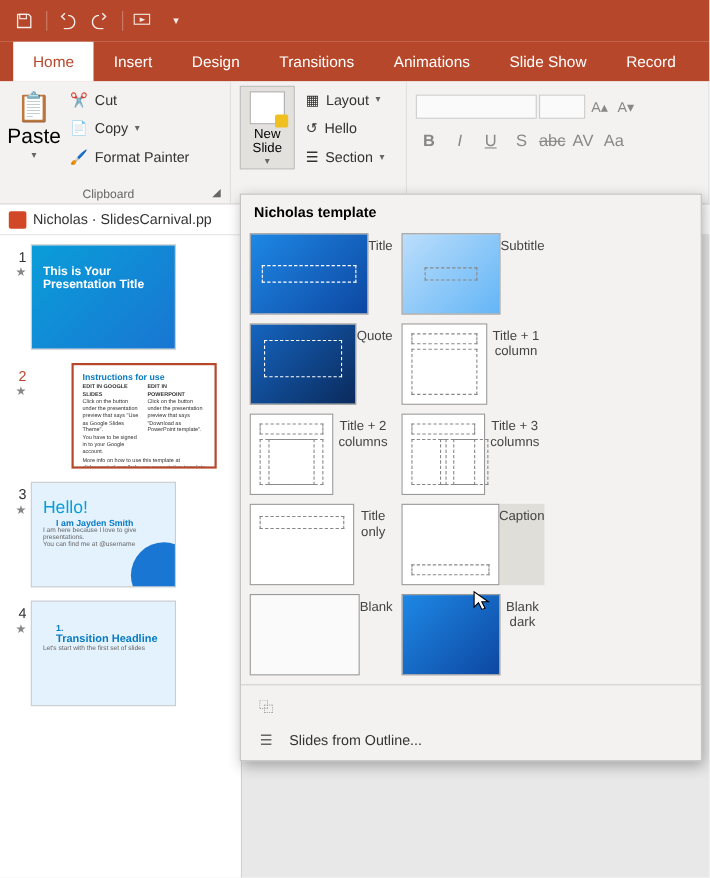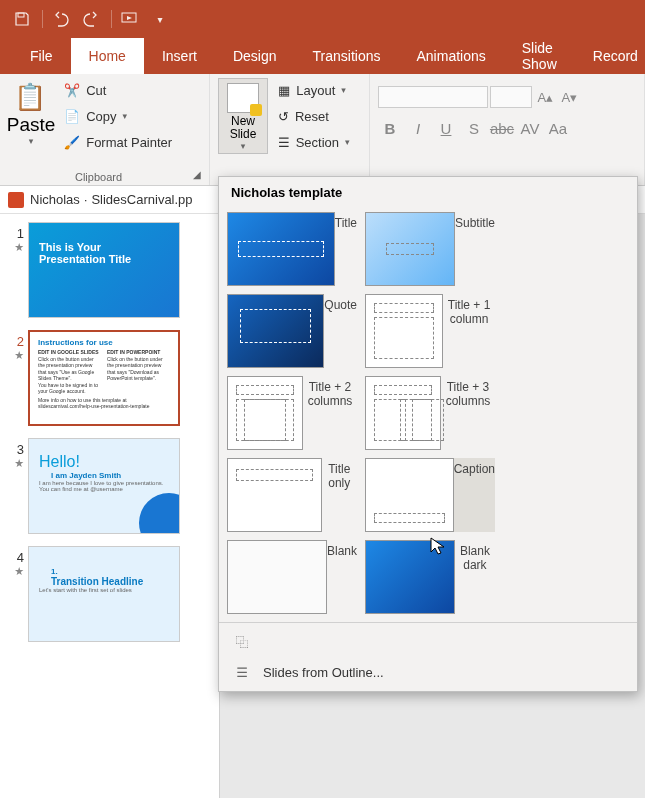--- a/index.html
+++ b/index.html
@@ -37,21 +37,21 @@
 
 .doc-bar { height: 28px; display: flex; align-items: center; padding: 0 8px; font-size: 13px; color: #333; background: #fff; border-bottom: 1px solid #e0e0e0; }
 .doc-icon { width: 16px; height: 16px; background: #d24726; margin-right: 6px; border-radius: 2px; }
 
 .content-area { display: flex; height: calc(798px - 38px - 36px - 112px - 28px); background: #e8e8e8; }
 .slide-panel { width: 220px; background: #fff; border-right: 1px solid #d0d0d0; overflow: hidden; padding: 8px 6px; }
 .slide-item { display: flex; margin-bottom: 12px; }
 .slide-num { width: 22px; font-size: 13px; color: #333; text-align: right; padding-right: 4px; padding-top: 4px; }
 .slide-num .star { color: #888; font-size: 11px; display: block; }
 .slide-num.sel { color: #b7472a; }
-.thumb { width: 152px; height: 96px; border: 1px solid #ccc; background: linear-gradient(135deg, #0a9dd9, #1976d2); position: relative; overflow: hidden; }
+.thumb { width: 132px; height: 96px; border: 1px solid #ccc; background: linear-gradient(135deg, #0a9dd9, #1976d2); position: relative; overflow: hidden; }
 .thumb.sel { border: 2px solid #b7472a; }
 .thumb.light { background: #e3f2fd; }
 .thumb .t-title { color: #fff; font-weight: bold; font-size: 11px; padding: 18px 10px 0; }
 .thumb .t-hello { color: #0a9dd9; font-weight: normal; font-size: 16px; padding: 14px 10px 0; }
 .thumb .t-sub { color: #0a7bc2; font-size: 8px; padding: 0 10px; font-weight: bold; margin-left: 12px; }
 .thumb .t-tiny { color: #666; font-size: 6px; padding: 0 10px; }
 .thumb .inst-title { color: #0a7bc2; font-size: 8px; font-weight: bold; padding: 6px 8px 2px; }
 .thumb .inst-cols { display: flex; padding: 0 8px; gap: 6px; }
 .thumb .inst-col { flex: 1; font-size: 5px; color: #333; line-height: 1.3; }
 
@@ -102,21 +102,20 @@
   <div class="qat-btn">
       <svg width="18" height="16" viewBox="0 0 18 16">
         <rect x="1" y="2" width="14" height="9" fill="none" stroke="#fff"></rect>
         <path d="M6 5l5 2-5 2z" fill="#fff"></path>
       </svg>
     </div>
   <div class="qat-btn" style="font-size:10px;">▾</div>
 </div>
 
 <div class="ribbon-tabs">
-  <div class="ribbon-tab">File</div>
   <div class="ribbon-tab active">Home</div>
   <div class="ribbon-tab">Insert</div>
   <div class="ribbon-tab">Design</div>
   <div class="ribbon-tab">Transitions</div>
   <div class="ribbon-tab">Animations</div>
   <div class="ribbon-tab">Slide Show</div>
   <div class="ribbon-tab">Record</div>
 </div>
 
 <div class="ribbon">
@@ -157,21 +156,21 @@
         <div style="font-size:9px;color:#666;">▾</div>
       </div>
       <div class="slides-right">
         <div class="small-btn">
             <span>▦</span>
             <span>Layout</span>
             <span style="font-size:9px;color:#666;">▾</span>
           </div>
         <div class="small-btn">
             <span>↺</span>
-            <span>Reset</span>
+            <span>Hello</span>
           </div>
         <div class="small-btn">
             <span>☰</span>
             <span>Section</span>
             <span style="font-size:9px;color:#666;">▾</span>
           </div>
       </div>
     </div>
   </div>
 
@@ -204,21 +203,21 @@
 
     <div class="slide-item">
       <div class="slide-num"><span>1</span><span class="star">★</span></div>
       <div class="thumb">
           <div class="t-title">This is Your Presentation Title</div>
         </div>
     </div>
 
     <div class="slide-item">
       <div class="slide-num sel"><span>2</span><span class="star">★</span></div>
-      <div class="thumb sel" style="background:#fff;">
+      <div class="thumb sel" style="background:#fff;margin-left:37px;">
         <div class="inst-title">Instructions for use</div>
         <div class="inst-cols">
           <div class="inst-col"><b>EDIT IN GOOGLE SLIDES</b><br><span>Click on the button under the presentation preview that says "Use as Google Slides Theme".</span><br><span>You have to be signed in to your Google account.</span></div>
           <div class="inst-col"><b>EDIT IN POWERPOINT</b><br><span>Click on the button under the presentation preview that says "Download as PowerPoint template".</span></div>
         </div>
         <div style="font-size:5px;color:#333;padding:2px 8px;">More info on how to use this template at slidescarnival.com/help-use-presentation-template</div>
       </div>
     </div>
 
     <div class="slide-item">

